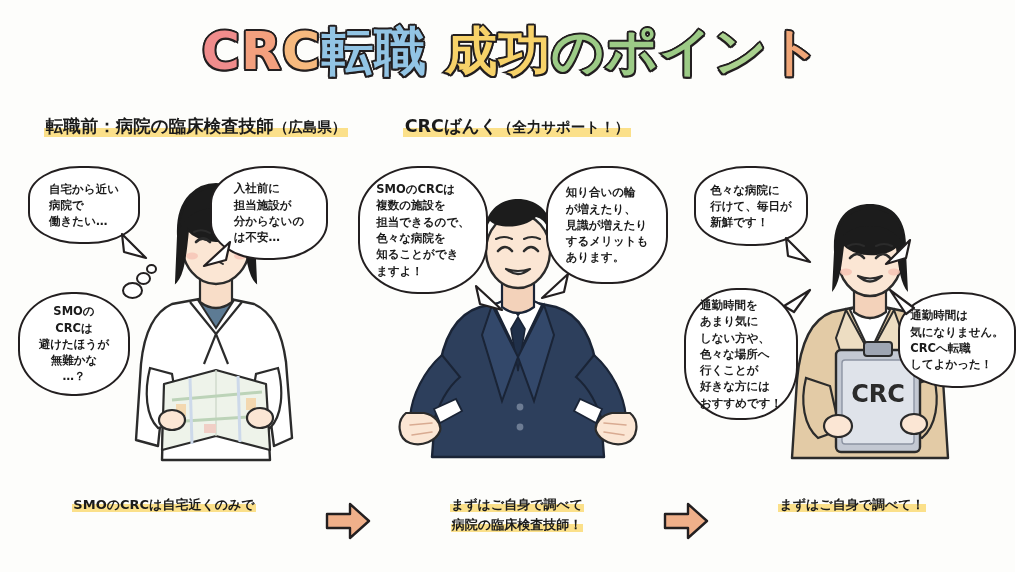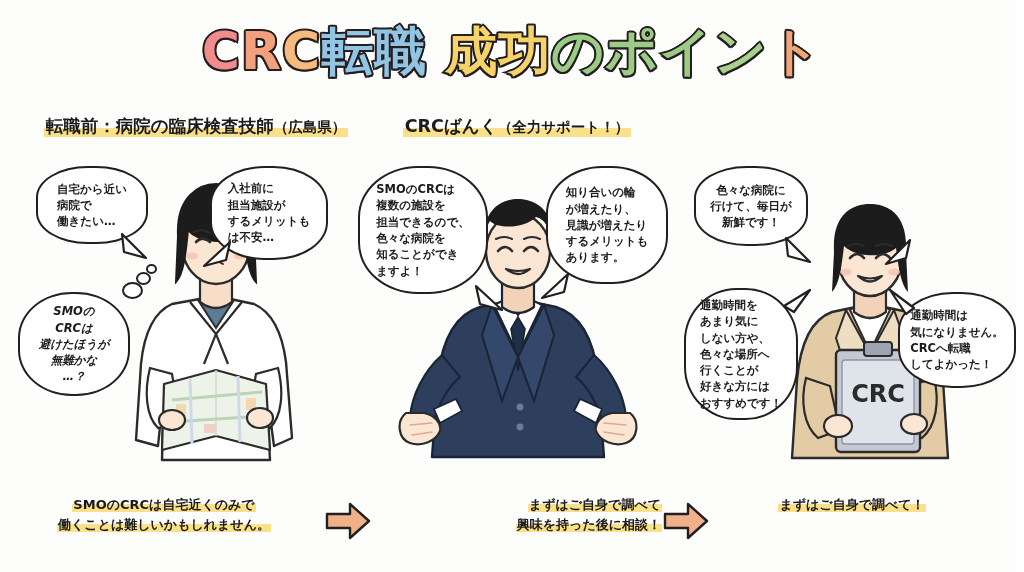--- a/index.html
+++ b/index.html
@@ -120,21 +120,21 @@
     font-size: 13px;
     font-weight: bold;
     line-height: 1.52;
     color: #1b1b1b;
   }
   .conclusion .hl {
     background: linear-gradient(to top, #fbe08a 0 8px, rgba(0,0,0,0) 8px 100%);
     padding: 0 1px;
   }
   #concl-left  { left: 14px;  width: 300px; }
-  #concl-mid   { left: 372px; width: 290px; text-align: right; }
+  #concl-mid   { left: 372px; width: 290px; }
   #concl-right { left: 702px; width: 300px; }
 
   
   .big-arrow { position: absolute; top: 500px; width: 48px; height: 42px; }
   #arrow-1 { left: 324px; }
   #arrow-2 { left: 662px; }
 </style>
 </head>
 <body>
 
@@ -272,41 +272,41 @@
       <rect x="66" y="150" width="84" height="102" rx="5" fill="#c3c8d2" stroke="#2b2b2b" stroke-width="2.4"></rect>
       <rect x="72" y="160" width="72" height="84" rx="3" fill="#dfe3ea" stroke="#8d94a3" stroke-width="1.4"></rect>
       <rect x="94" y="142" width="28" height="14" rx="3" fill="#9ea5b2" stroke="#2b2b2b" stroke-width="2"></rect>
       <text x="108" y="202" text-anchor="middle" font-family="DejaVu Sans, sans-serif" font-size="24" font-weight="bold" fill="#2b2b2b">CRC</text>
     </g>
 
     <ellipse cx="68" cy="226" rx="14" ry="11" fill="#fbe6d4" stroke="#2b2b2b" stroke-width="2.2"></ellipse>
     <ellipse cx="144" cy="224" rx="13" ry="10" fill="#fbe6d4" stroke="#2b2b2b" stroke-width="2.2"></ellipse>
   </svg>
 
-  <div class="bubble" style="left:36px; top:166px; width:112px; height:78px;">
+  <div class="bubble" style="left:28px; top:166px; width:112px; height:78px;">
     <span class="btxt">自宅から近い
 病院で
 働きたい…</span>
   </div>
   <svg class="tail" style="left:118px; top:232px; width:32px; height:30px;" viewBox="0 0 32 30">
     <path d="M4 2 L28 26 L6 20 Z" fill="#ffffff" stroke="#231f20" stroke-width="2.2" stroke-linejoin="round"></path>
   </svg>
 
   <div class="bubble" style="left:210px; top:166px; width:118px; height:94px;">
     <span class="btxt">入社前に
 担当施設が
-するメリットも
+分からないの
 は不安…</span>
   </div>
   <svg class="tail" style="left:200px; top:238px; width:34px; height:32px;" viewBox="0 0 34 32">
     <path d="M30 4 L4 28 L26 22 Z" fill="#ffffff" stroke="#231f20" stroke-width="2.2" stroke-linejoin="round"></path>
   </svg>
 
   <div class="bubble" style="left:18px; top:292px; width:112px; height:104px; border-radius:48% 48% 48% 48% / 44% 44% 44% 44%;">
-    <span class="btxt" style="text-align:center;font-style:italic;">SMOの
+    <span class="btxt" style="text-align:center;">SMOの
 CRCは
 避けたほうが
 無難かな
 …？</span>
   </div>
   <div class="tdot" style="left:122px; top:282px; width:17px; height:13px;"></div>
   <div class="tdot" style="left:136px; top:272px; width:11px; height:9px;"></div>
   <div class="tdot" style="left:146px; top:264px; width:7px; height:6px;"></div>
 
   <div class="bubble" style="left:358px; top:166px; width:130px; height:128px;">
@@ -325,21 +325,21 @@
     <span class="btxt">知り合いの輪
 が増えたり、
 見識が増えたり
 するメリットも
 あります。</span>
   </div>
   <svg class="tail" style="left:538px; top:270px; width:34px; height:32px;" viewBox="0 0 34 32">
     <path d="M30 4 L4 28 L26 22 Z" fill="#ffffff" stroke="#231f20" stroke-width="2.2" stroke-linejoin="round"></path>
   </svg>
 
-  <div class="bubble" style="left:694px; top:166px; width:114px; height:80px;text-align:center;">
+  <div class="bubble" style="left:694px; top:166px; width:114px; height:80px;">
     <span class="btxt">色々な病院に
 行けて、毎日が
 新鮮です！</span>
   </div>
   <svg class="tail" style="left:782px; top:236px; width:32px; height:30px;" viewBox="0 0 32 30">
     <path d="M4 2 L28 26 L6 20 Z" fill="#ffffff" stroke="#231f20" stroke-width="2.2" stroke-linejoin="round"></path>
   </svg>
 
   <svg class="tail" style="left:882px; top:238px; width:32px; height:30px;" viewBox="0 0 32 30">
     <path d="M28 2 L4 26 L24 20 Z" fill="#ffffff" stroke="#231f20" stroke-width="2.2" stroke-linejoin="round"></path>
@@ -363,26 +363,25 @@
 気になりません。
 CRCへ転職
 してよかった！</span>
   </div>
   <svg class="tail" style="left:884px; top:286px; width:34px; height:32px;" viewBox="0 0 34 32">
     <path d="M30 22 L6 4 L22 28 Z" fill="#ffffff" stroke="#231f20" stroke-width="2.2" stroke-linejoin="round"></path>
   </svg>
 
   <div class="conclusion" id="concl-left">
     <div><span class="hl">SMOのCRCは自宅近くのみで</span></div>
-    <div><span class="hl">働くことは難しいかもしれません。</span></div>
   </div>
 
   <div class="conclusion" id="concl-mid">
     <div><span class="hl">まずはご自身で調べて</span></div>
-    <div><span class="hl">興味を持った後に相談！</span></div>
+    <div><span class="hl">病院の臨床検査技師！</span></div>
   </div>
 
   <div class="conclusion" id="concl-right">
     <div><span class="hl">まずはご自身で調べて！</span></div>
   </div>
 
   <svg class="big-arrow" id="arrow-1" viewBox="0 0 48 42">
     <path d="M3 14 L26 14 L26 4 L45 21 L26 38 L26 28 L3 28 Z" fill="#f0b08a" stroke="#231f20" stroke-width="2.4" stroke-linejoin="round"></path>
   </svg>
   <svg class="big-arrow" id="arrow-2" viewBox="0 0 48 42">

